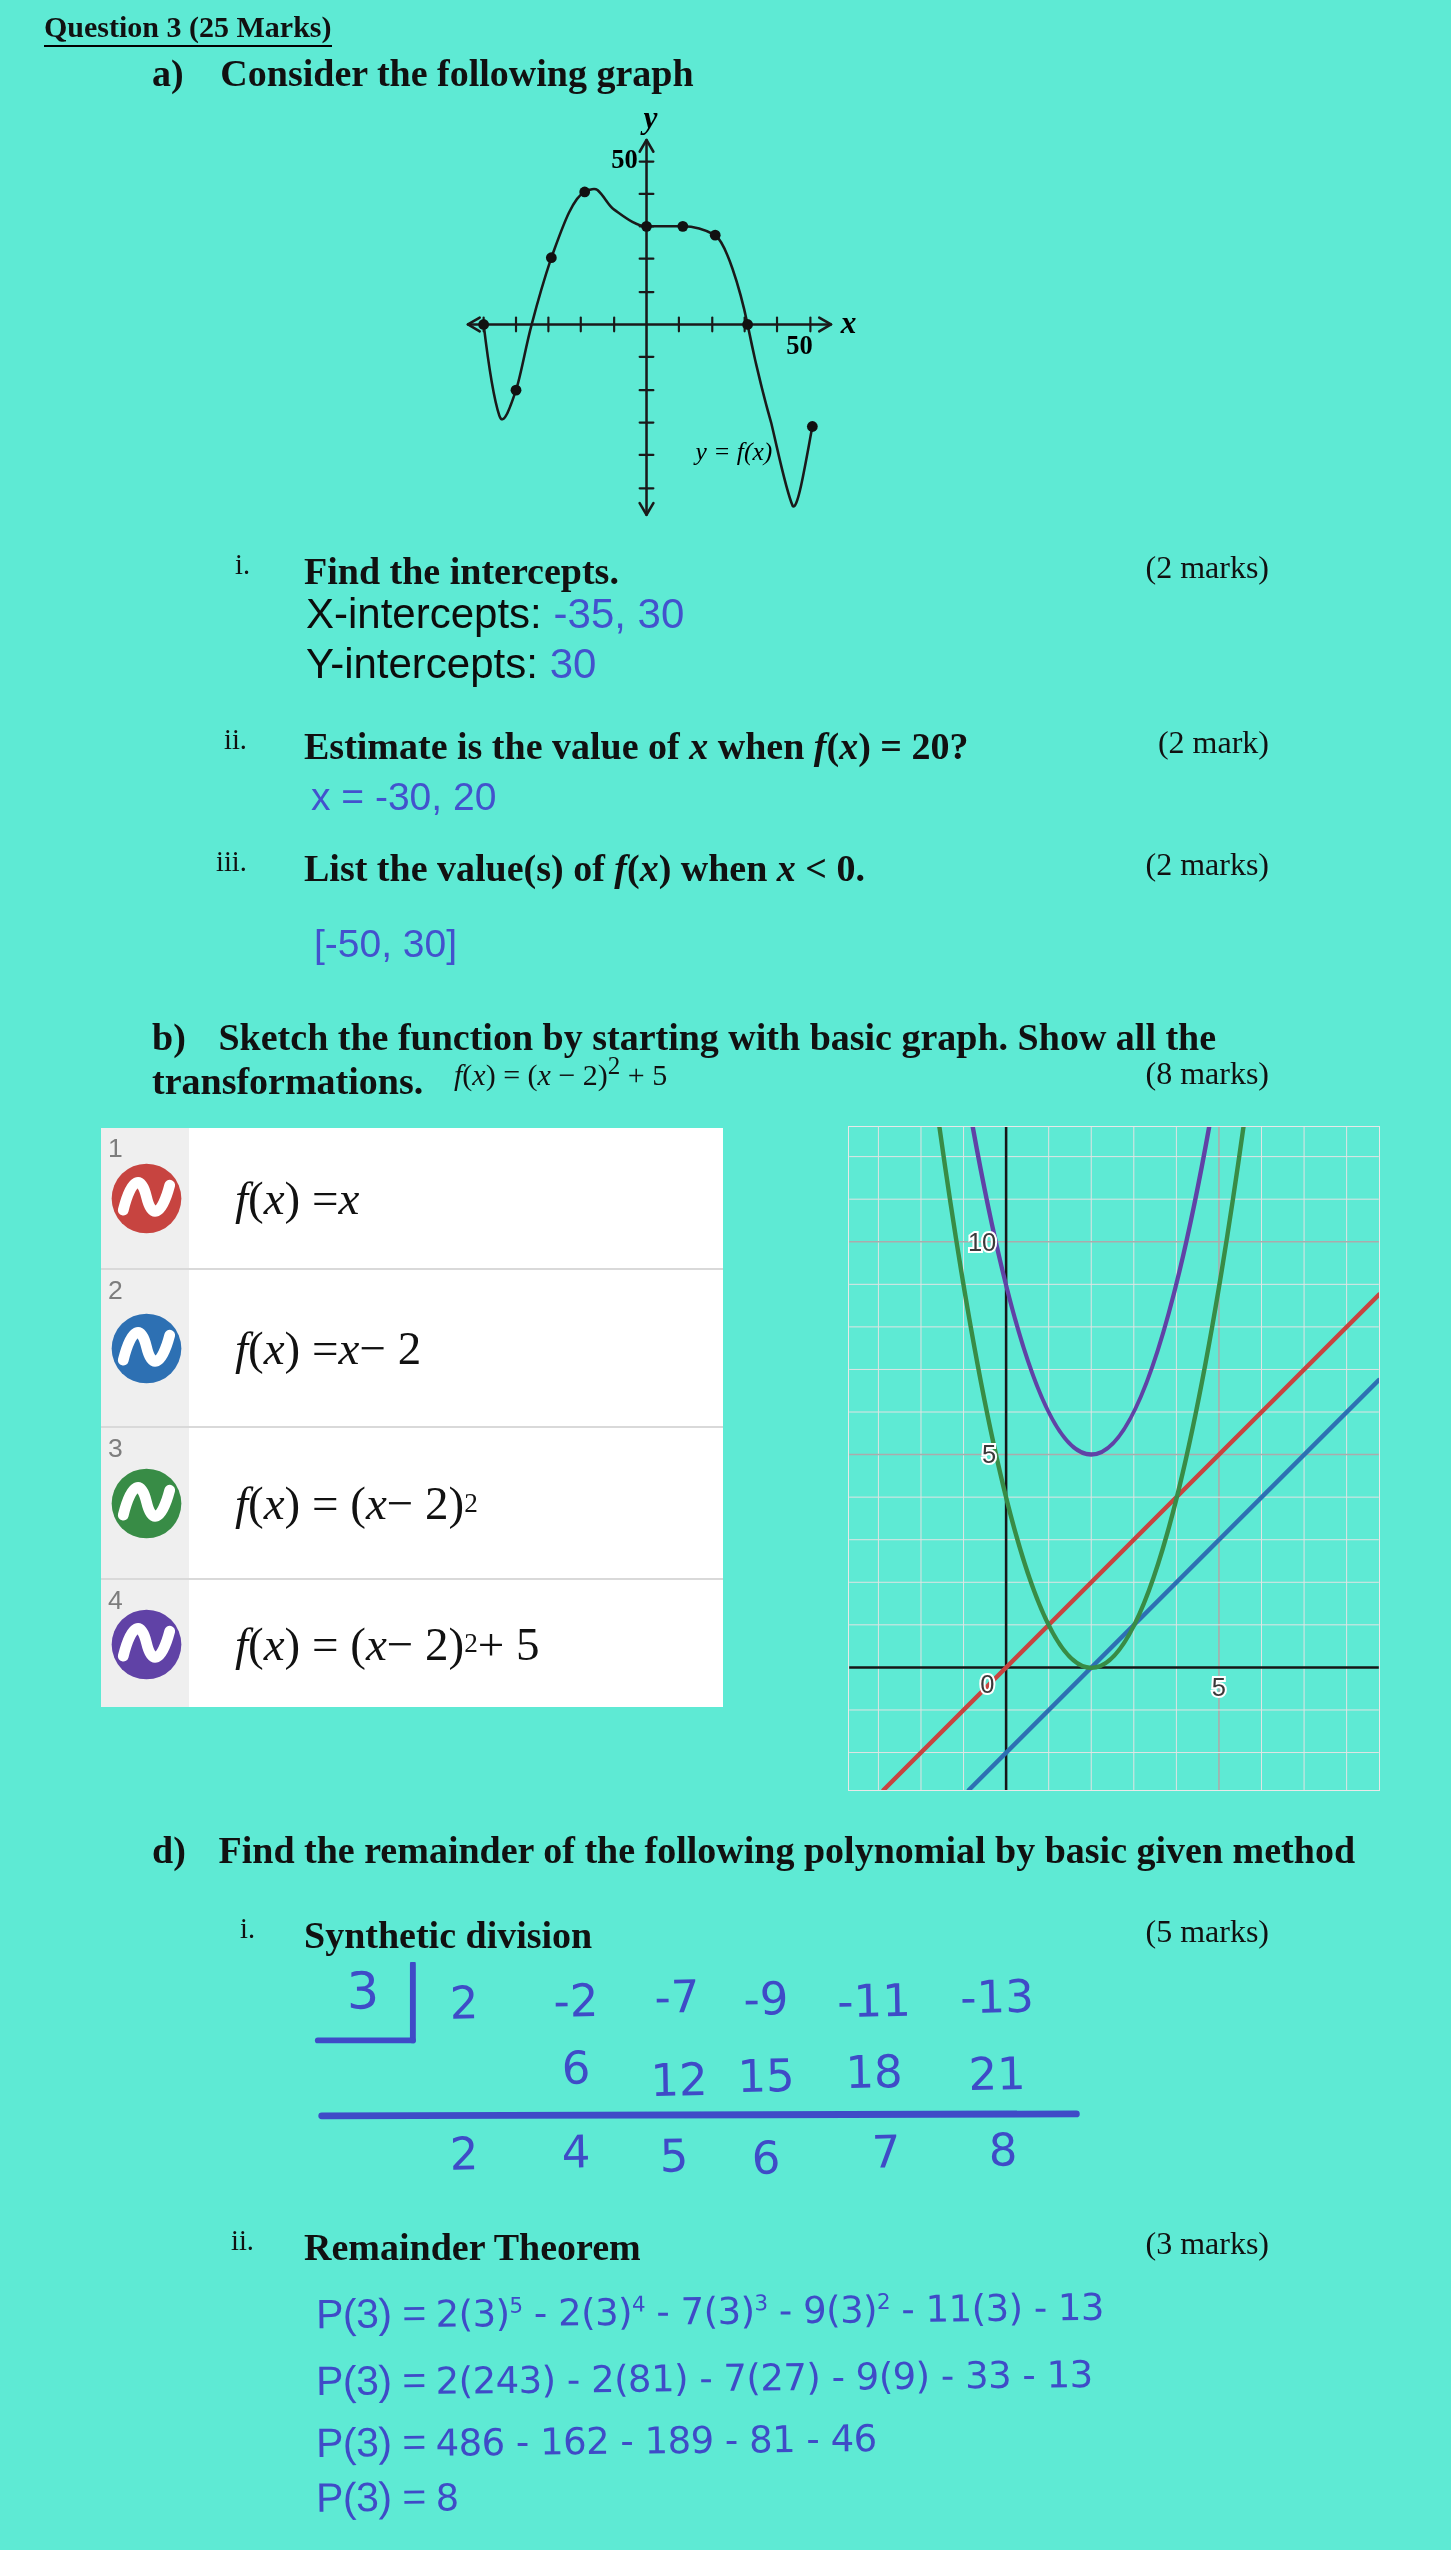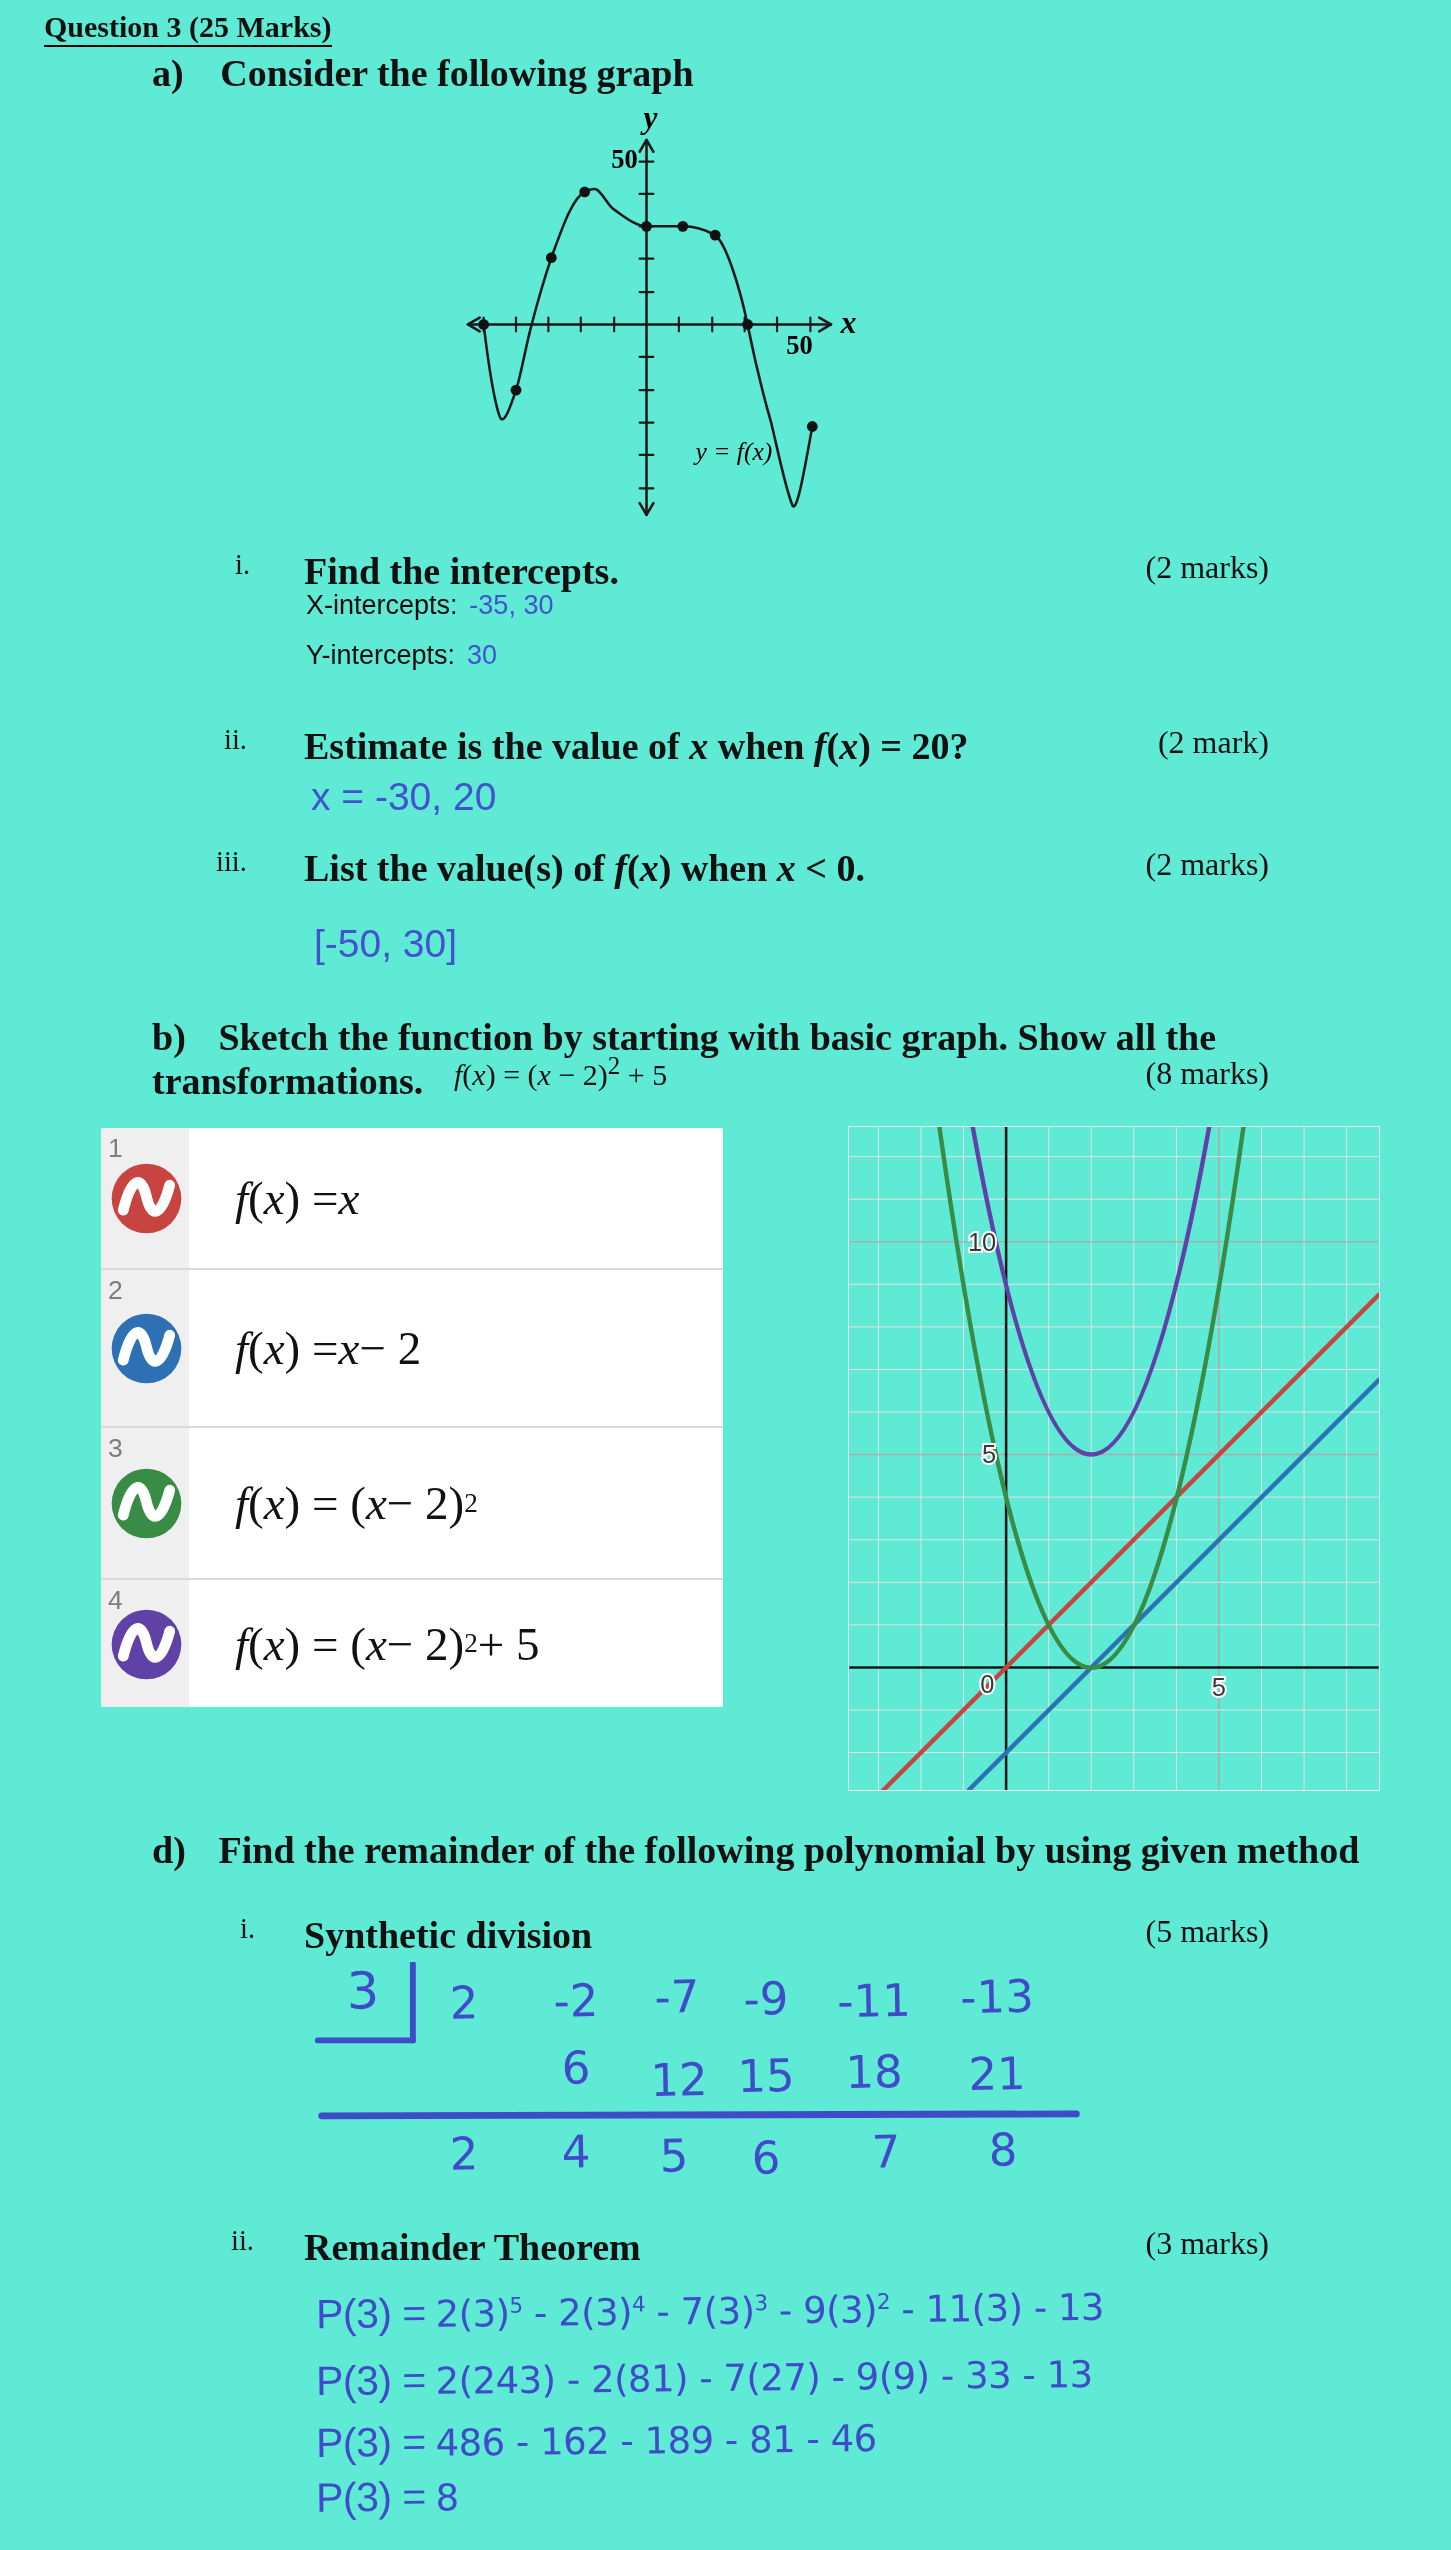--- a/index.html
+++ b/index.html
@@ -3,21 +3,21 @@
 <meta charset="utf-8">
 <style>
   html,body{margin:0;padding:0;background:#fff;}
   .page{position:relative;width:1452px;height:2550px;background:#5eead4;overflow:hidden;
         font-family:"Liberation Serif",serif;color:#111;}
   .abs{position:absolute;}
   .title{font-size:30px;font-weight:bold;border-bottom:2.9px solid #000;padding-bottom:1px;}
   .qline{font-size:38px;font-weight:bold;}
   .qnum{font-size:28.4px;}
   .marks{font-size:32px;}
-  .ansline{font-size:27px;font-family:"Liberation Sans",sans-serif;}
+  .ansline{font-size:42px;font-family:"Liberation Sans",sans-serif;}
   .ansline .lab{color:#0c0c0c;margin-right:11.8px;}
   .ansline .val{color:#4352cd;}
   .blueans{color:#4352cd;font-size:39px;font-family:"Liberation Sans",sans-serif;}
   .mathline{font-size:29px;}
   .mathline sup{font-size:62%;}
   .bigformula{font-size:30px;}
   
   .exprlist{width:622px;background:#fff;}
   .exprrow{position:relative;width:100%;}
   .exprrow.bt{border-top:2px solid #d9d9d9;}
@@ -227,21 +227,21 @@
     </g>
     <text class="dsmtext" x="150" y="126" text-anchor="end">10</text>
     <text class="dsmtext" x="150" y="343" text-anchor="end">5</text>
     <text class="dsmtext" x="148" y="577" text-anchor="end">0</text>
     <text class="dsmtext" x="377" y="580" text-anchor="middle">5</text>
   </svg>
 
   <div class="abs qline" style="left:152px;top:1828px;">
     <span>d)</span>
     <span style="display:inline-block;width:13.7px;"></span>
-    <span>Find the remainder of the following polynomial by using given method</span>
+    <span>Find the remainder of the following polynomial by basic given method</span>
   </div>
 
   <div class="abs qnum" style="left:240px;top:1913px;">i.</div>
   <div class="abs qline" style="left:304px;top:1913px;">Synthetic division</div>
   <div class="abs marks" style="right:183px;top:1913px;">(5 marks)</div>
 
   <div class="abs" style="left:294px;top:1962px;width:814px;height:294px;">
     <svg class="abs" style="left:0;top:0;" width="814" height="294" viewBox="0 0 830 300">
       <g stroke="#3f4bc7" fill="none" stroke-linecap="round">
         <path d="M121 2 L121 80" stroke-width="6"></path>

